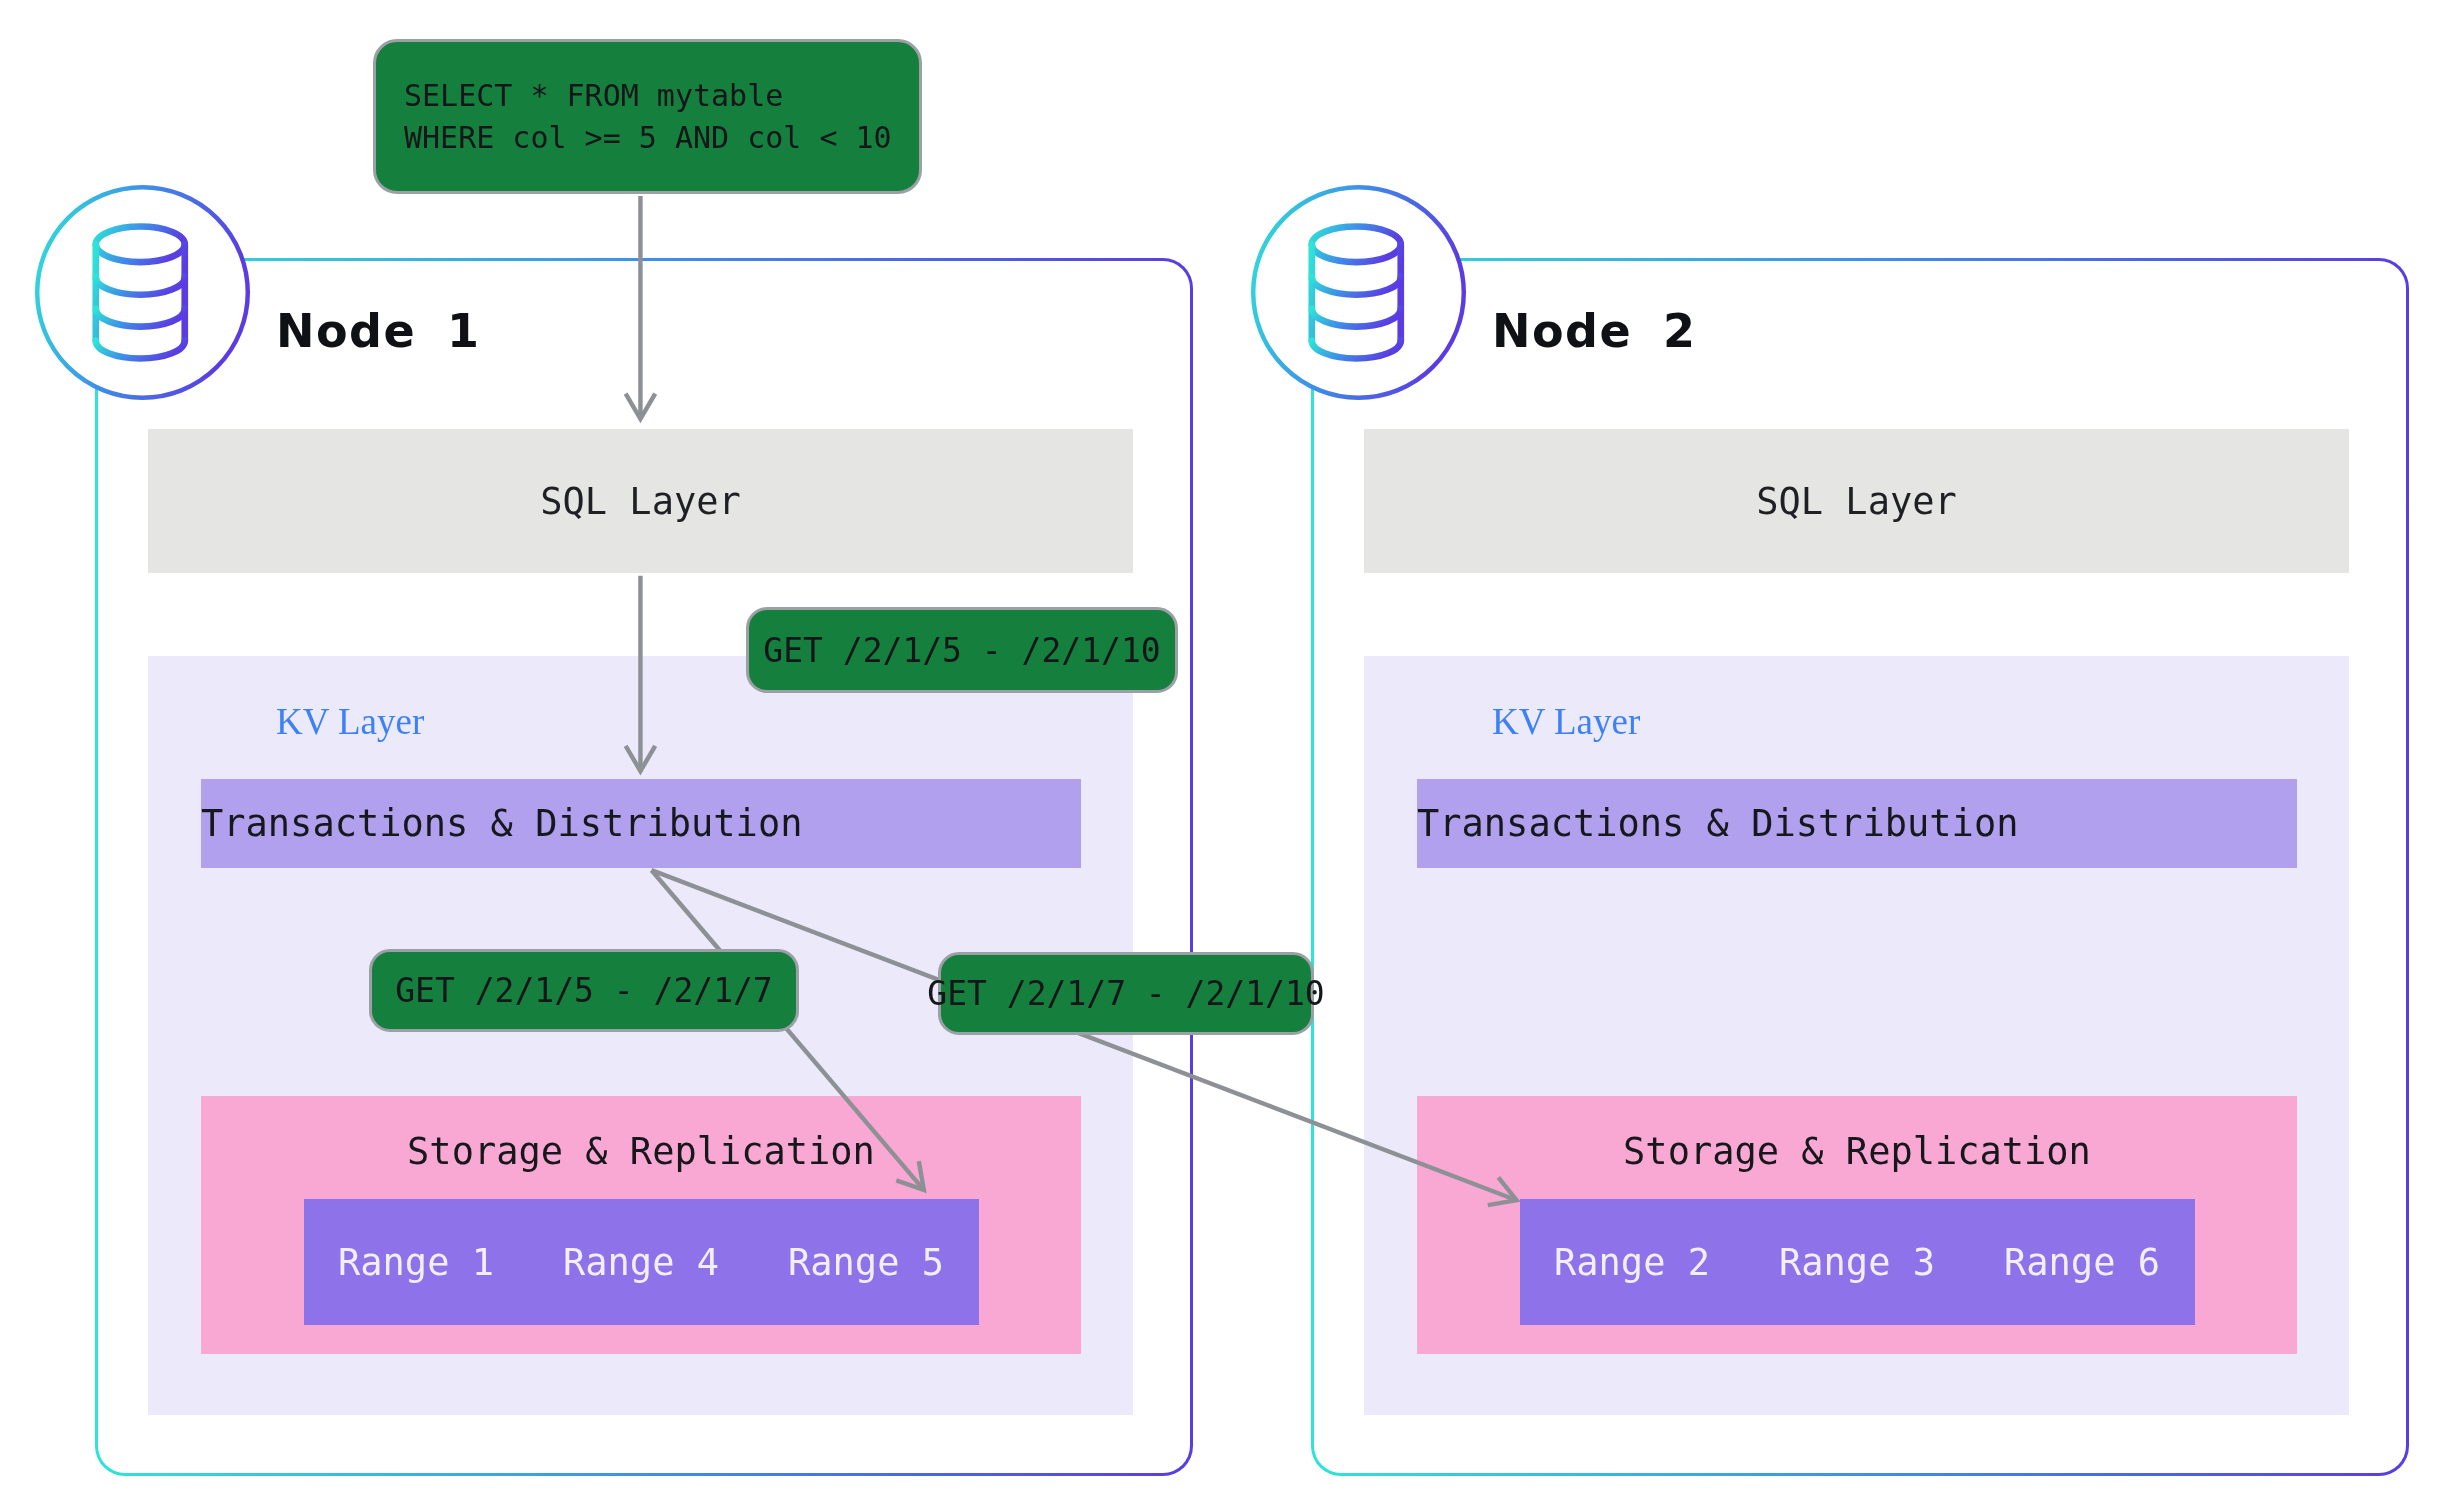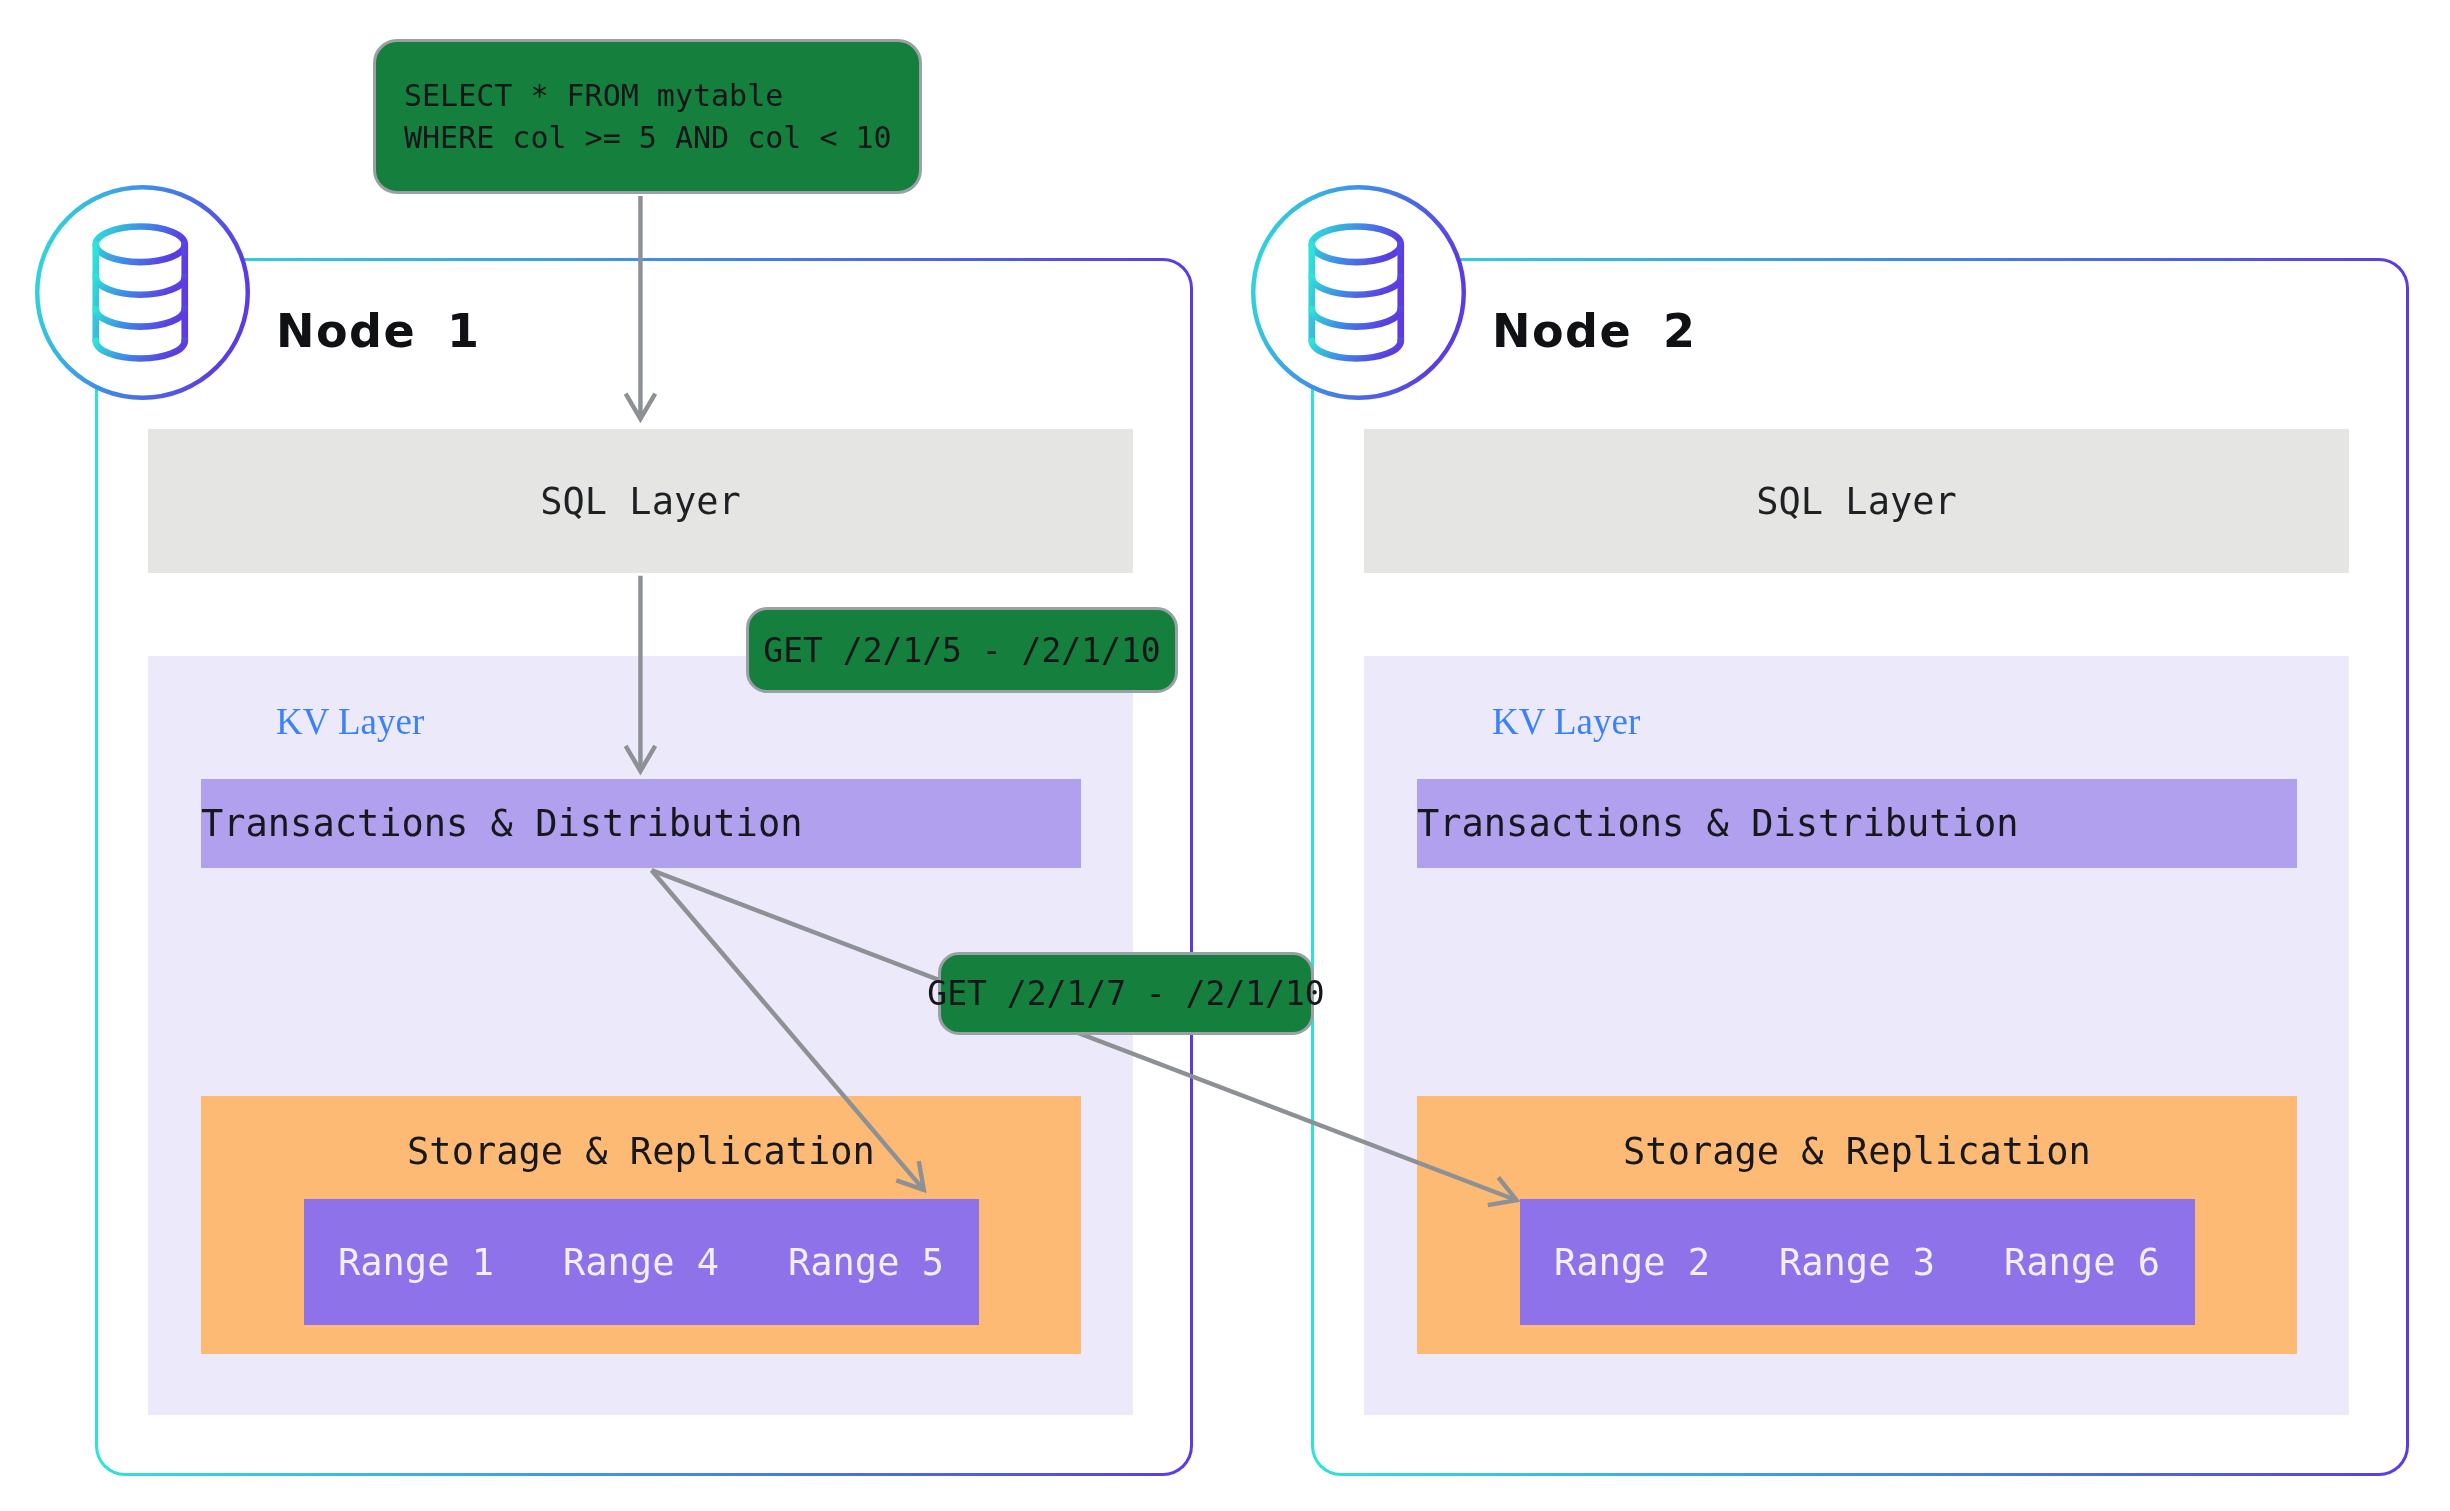--- a/index.html
+++ b/index.html
@@ -35,21 +35,21 @@
   .kv-label{
     position:absolute;top:700px;height:44px;line-height:44px;
     font-size:37px;color:#3b82f6;z-index:3;white-space:nowrap;font-family:Liberation Serif, serif;
   }
   .trans-bar{
     position:absolute;top:779px;height:89px;background:#b1a0ee;
     display:flex;align-items:center;justify-content:flex-start;
     font-size:37px;color:#17181d;z-index:3;white-space:nowrap;
   }
   .storage-box{
-    position:absolute;top:1096px;height:258px;background:#fdba74;z-index:3;
+    position:absolute;top:1096px;height:258px;background:#f9a8d4;z-index:3;
   }
   .storage-label{
     position:absolute;top:34px;left:0;width:100%;text-align:center;
     font-size:37px;color:#17181d;white-space:nowrap;
   }
   .range-row{
     position:absolute;left:53px;right:53px;top:103px;height:126px;
     display:flex;justify-content:center;
   }
   .range-box{
@@ -188,16 +188,17 @@
       <path d="M880,1176 L2049,1622" marker-end="url(#chev)"></path>
     </g>
   </svg>
 
   <div class="tag" id="query-box">
     <div>SELECT * FROM mytable</div>
     <div>WHERE col &gt;= 5 AND col &lt; 10</div>
   </div>
 
   <div class="tag" id="get-full">GET /2/1/5 - /2/1/10</div>
+  <div class="tag" id="get-left">GET /2/1/5 - /2/1/7</div>
   <div class="tag" id="get-right">GET /2/1/7 - /2/1/10</div>
 
 </div>
 
 
 </body></html>

